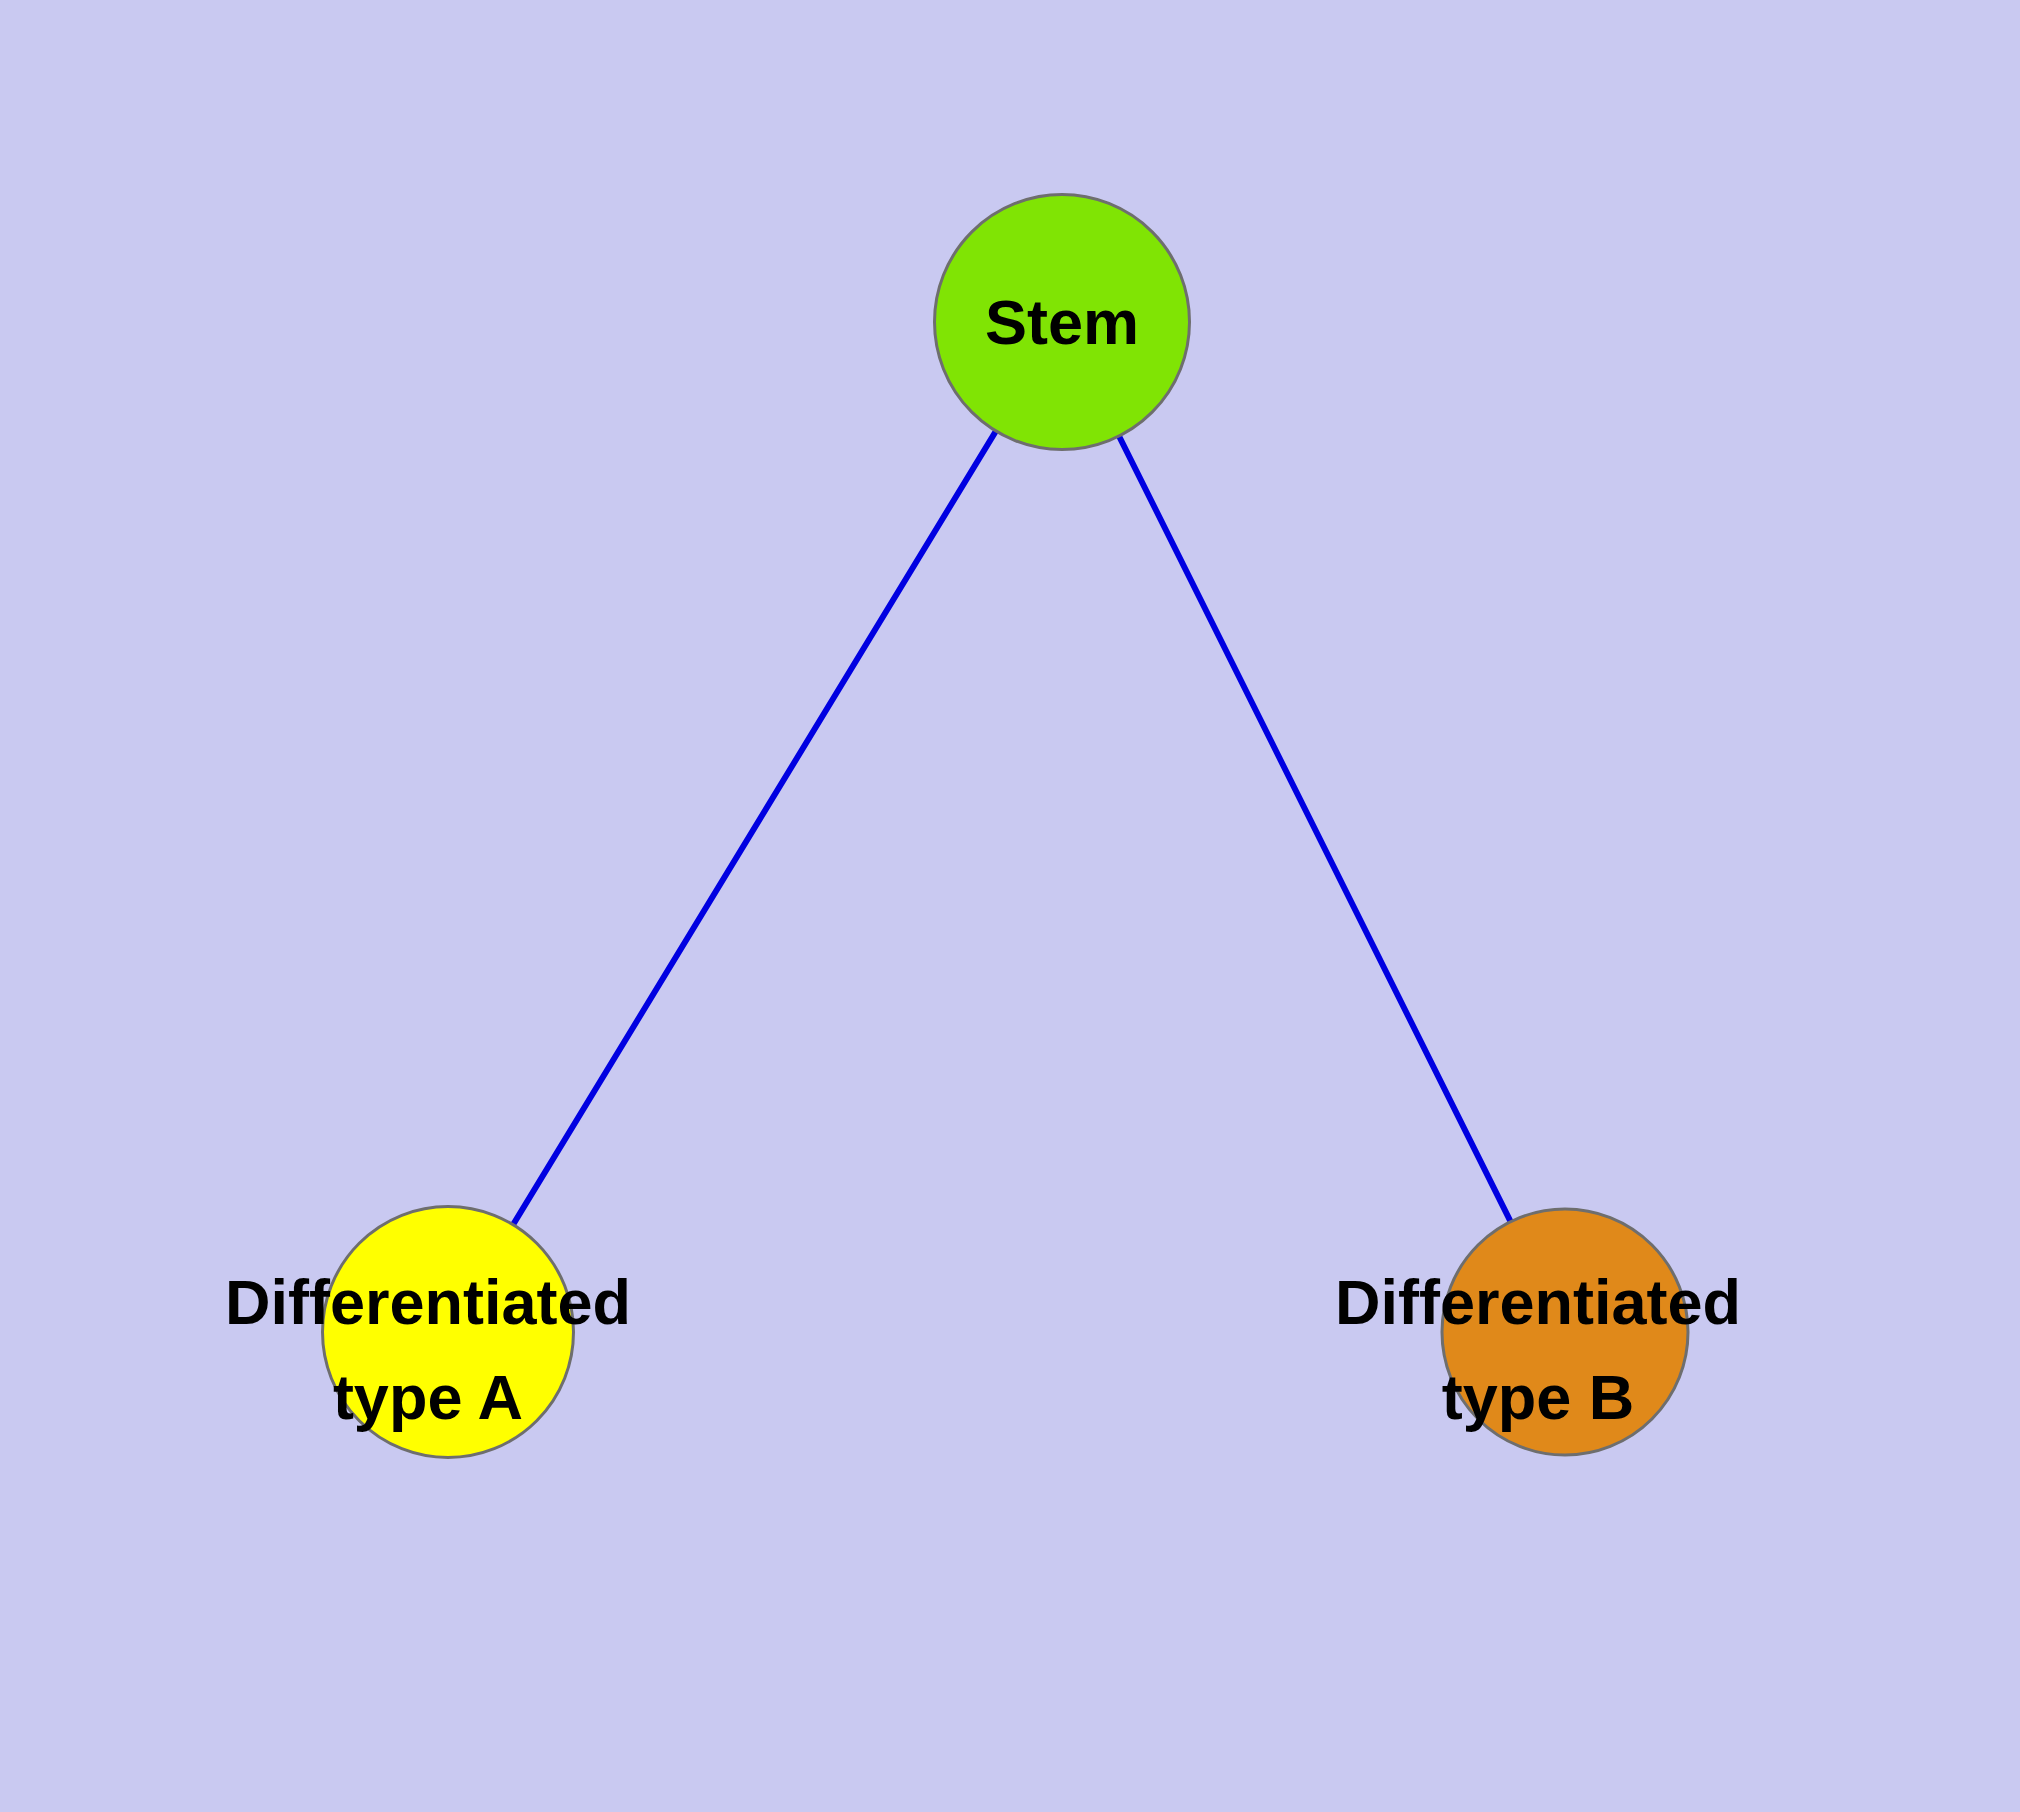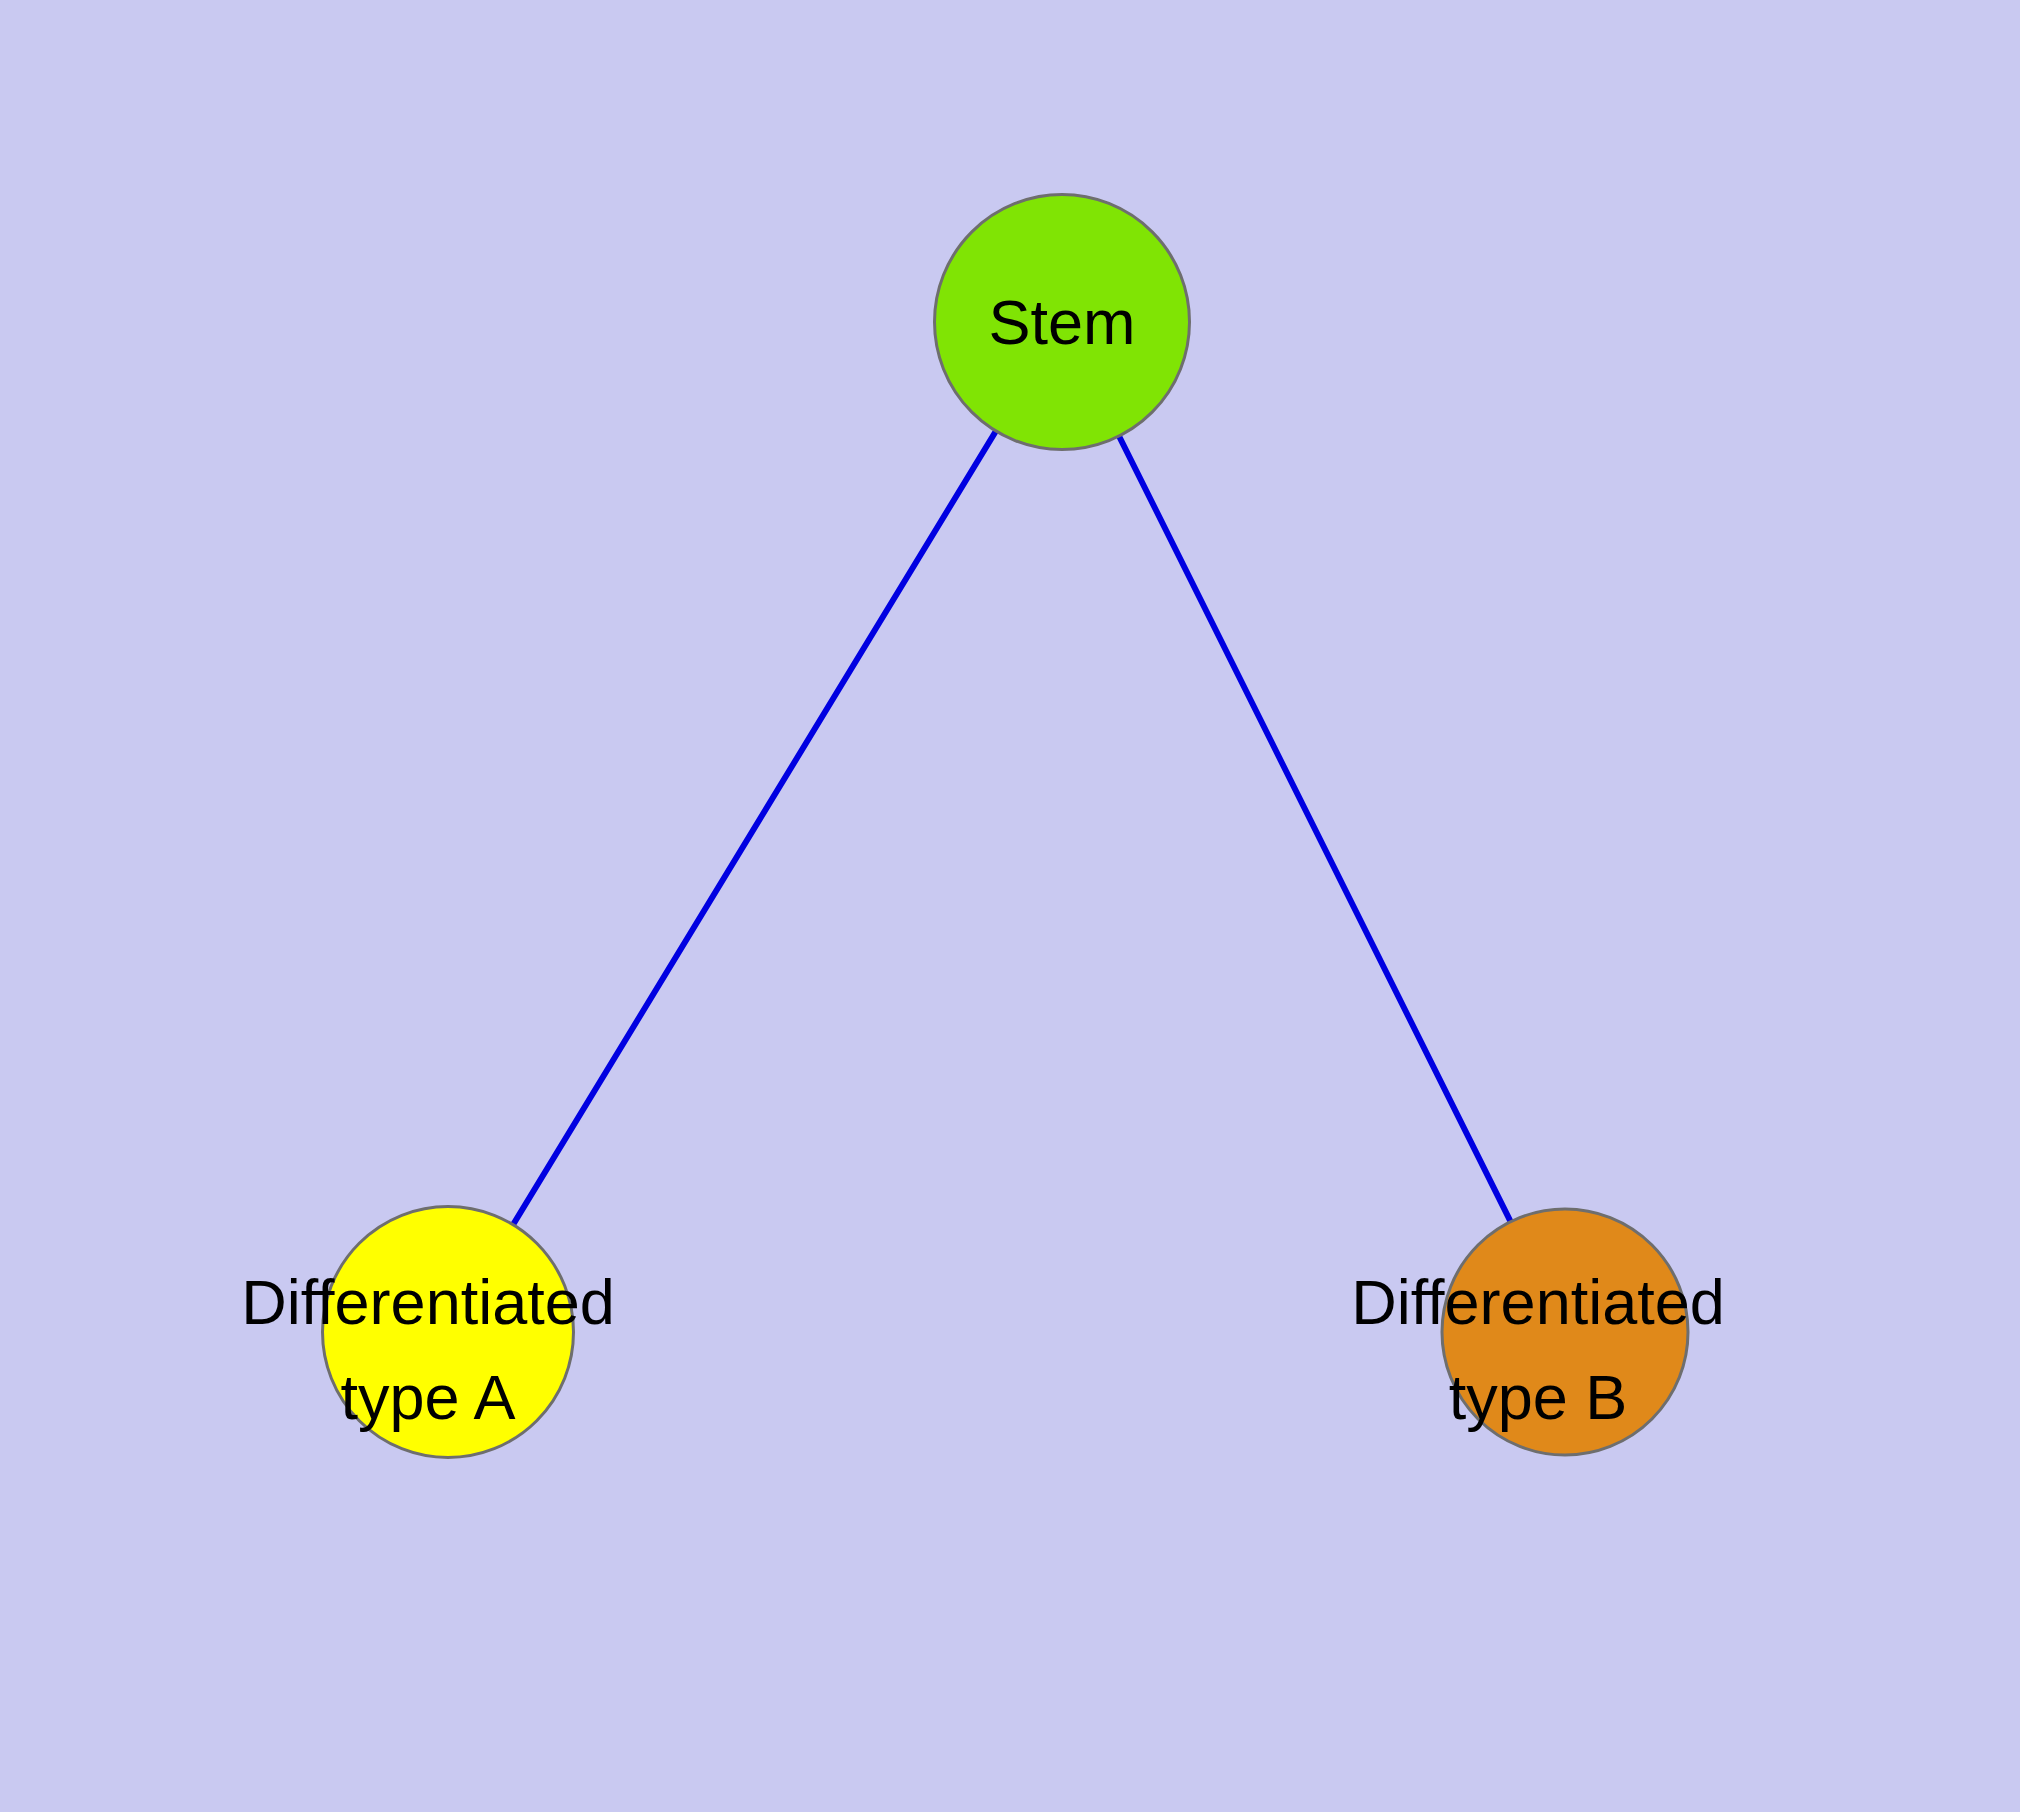--- a/index.html
+++ b/index.html
@@ -32,21 +32,21 @@
     border: 3.4px solid #6e6e6e;
     transform: translate(-50%, -50%);
   }
   .node-stem   { left: 1062px; top: 322px;  width: 258px; height: 258px; }
   .node-type-a { left: 448px;  top: 1332px; width: 254px; height: 254px; }
   .node-type-b { left: 1565px; top: 1332px; width: 249px; height: 249px; }
 
   .node-label {
     position: absolute;
     transform: translate(-50%, -50%);
-    font-weight: normal;
+    font-weight: bold;
     font-size: 63px;
     line-height: 1.5;
     color: #000000;
     text-align: center;
     white-space: pre-line;
   }
   .label-stem   { left: 1062px; top: 322px; }
   .label-type-a { left: 428px;  top: 1349px; }
   .label-type-b { left: 1538px; top: 1349px; }
 </style>

